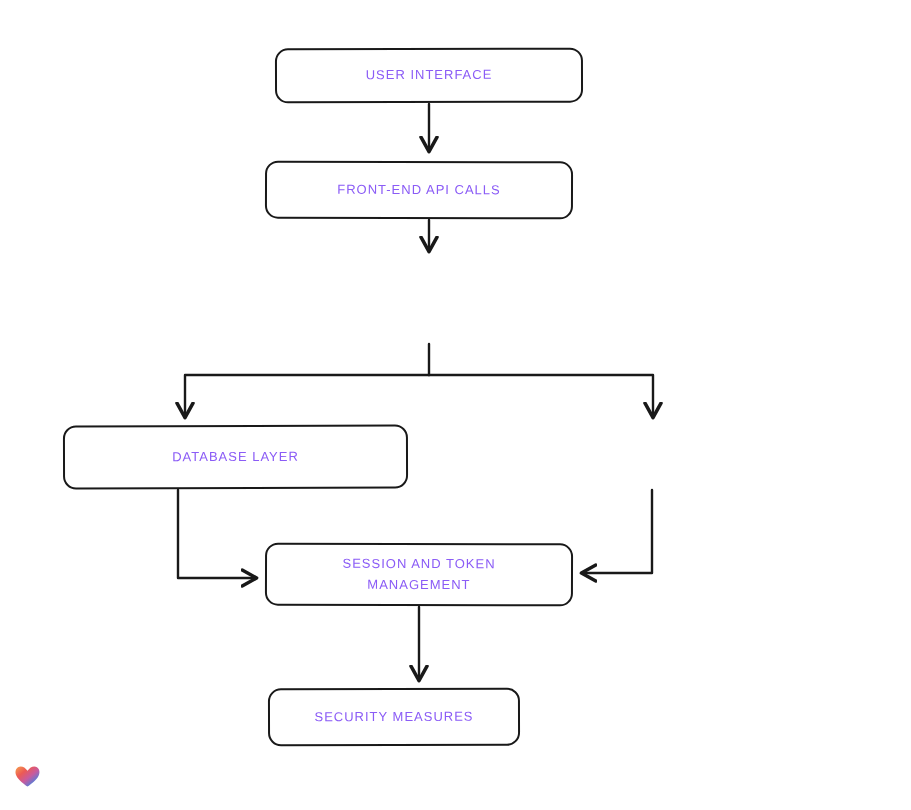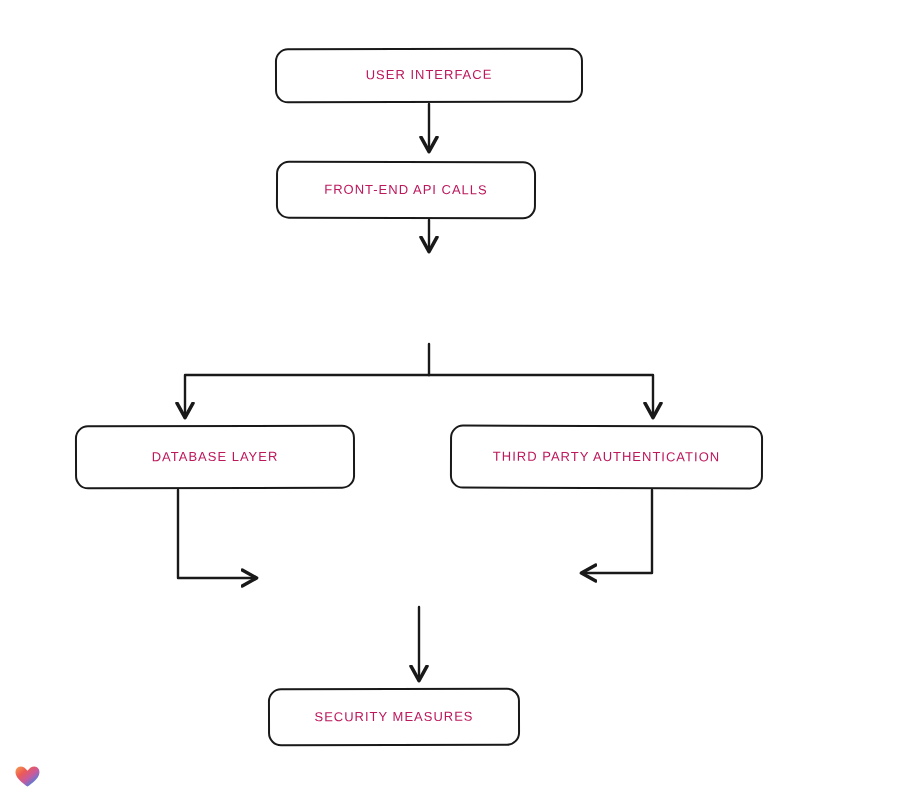--- a/index.html
+++ b/index.html
@@ -29,21 +29,21 @@
     box-sizing: border-box;
     background: #ffffff;
     border: 2.5px solid #191919;
     border-radius: 13px;
     display: flex;
     align-items: center;
     justify-content: center;
     text-align: center;
   }
   .node .label {
-    color: #be185d;
+    color: #8b5cf6;
     font-size: 13px;
     letter-spacing: 1px;
     line-height: 1.55;
     white-space: pre-line;
     font-variant: small-caps;
     font-weight: 500;
   }
   
   .node:nth-of-type(odd)  { transform: rotate(-0.15deg); }
   .node:nth-of-type(even) { transform: rotate(0.15deg); }
@@ -76,33 +76,34 @@
       <path d="M178,490 L178,578 L255,578" marker-end="url(#ah)"></path>
       <path d="M652,490 L652,573 L583,573" marker-end="url(#ah)"></path>
       <path d="M419,607 L419,679" marker-end="url(#ah)"></path>
     </g>
   </svg>
 
   <div class="node" style="left:275px; top:48px; width:308px; height:55px">
     <span class="label">USER INTERFACE</span>
   </div>
 
-  <div class="node" style="left:276px; top:161px; width:260px; height:58px">
+  <div class="node" style="left:265px; top:161px; width:308px; height:58px">
     <span class="label">FRONT-END API CALLS</span>
   </div>
 
 
-  <div class="node" style="left:75px; top:425px; width:280px; height:64px">
+  <div class="node" style="left:63px; top:425px; width:345px; height:64px">
     <span class="label">DATABASE LAYER</span>
   </div>
 
-  <div class="node" style="left:450px; top:425px; width:313px; height:64px">
-    <span class="label">THIRD PARTY AUTHENTICATION</span>
+
+  <div class="node" style="left:265px; top:543px; width:308px; height:63px">
+    <span class="label">SESSION AND TOKEN
+MANAGEMENT</span>
   </div>
-
 
   <div class="node" style="left:268px; top:688px; width:252px; height:58px">
     <span class="label">SECURITY MEASURES</span>
   </div>
 
   <div class="logo">
     <svg width="29" height="29" viewBox="0 0 24 24">
       <defs>
         <linearGradient id="heartGrad" x1="0" y1="0" x2="1" y2="1">
           <stop offset="0" stop-color="#f6a14f"></stop>

